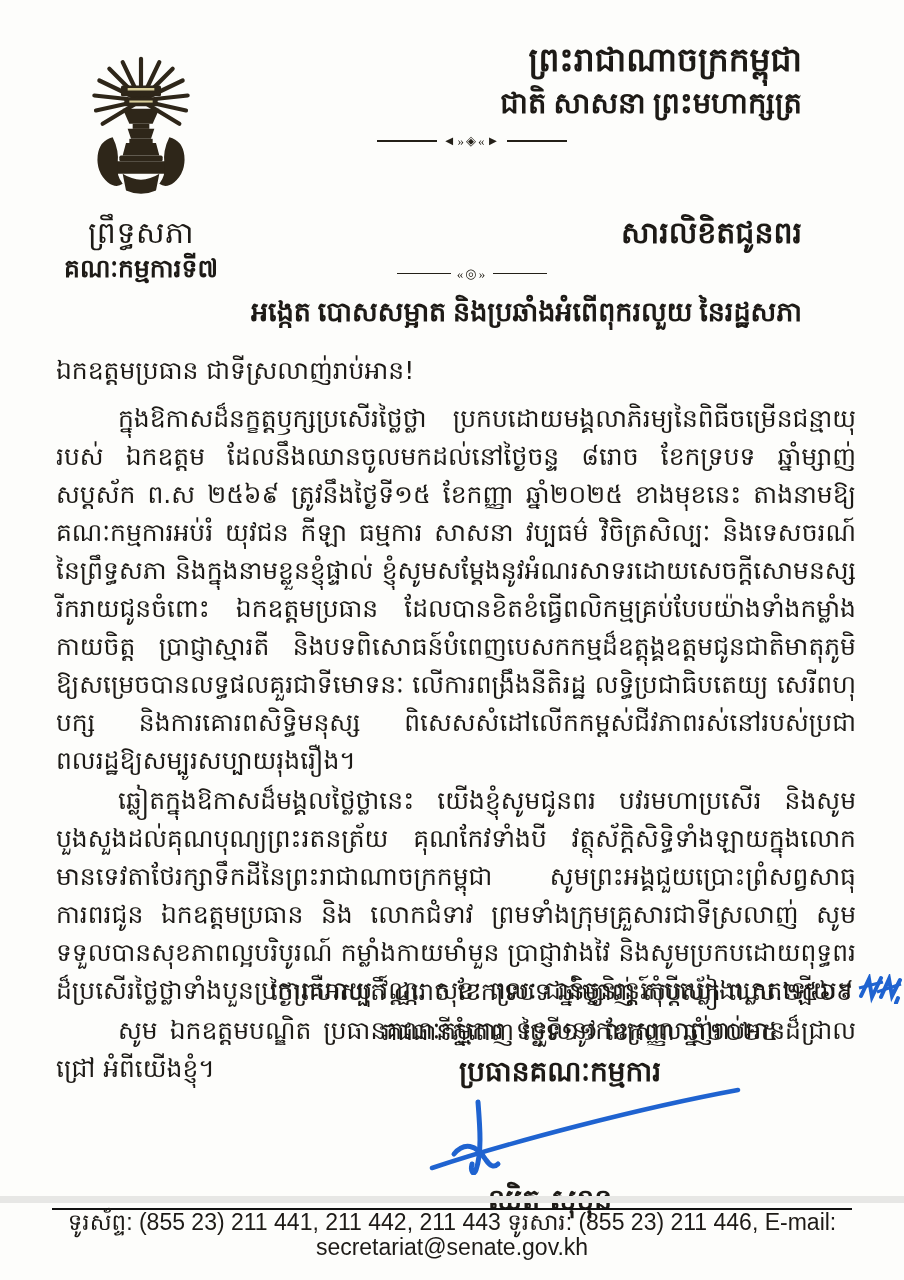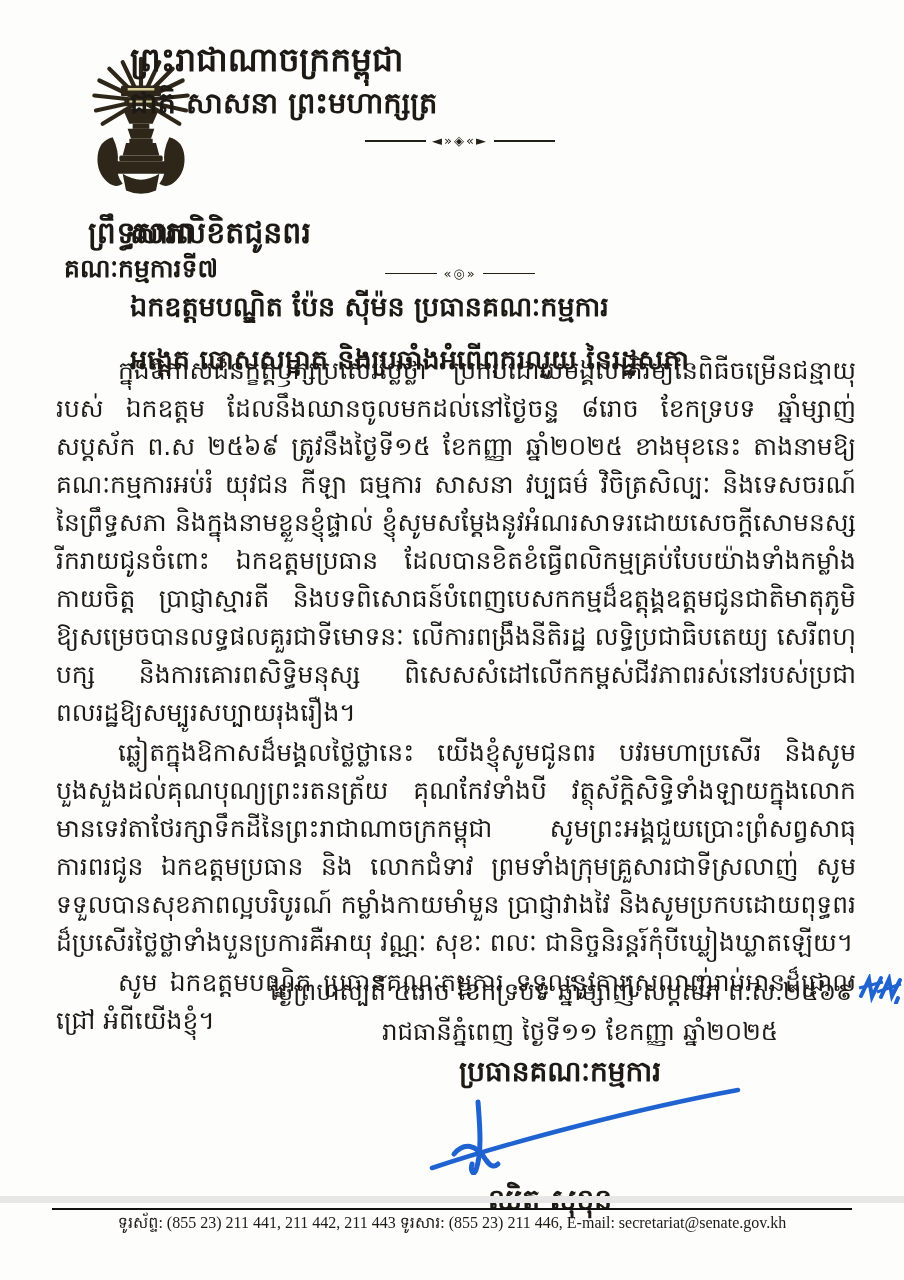--- a/index.html
+++ b/index.html
@@ -12,29 +12,29 @@
     color:#1d1a16;
     overflow:hidden;
   }
   
   .emblem-col{
     position:absolute;left:36px;top:52px;width:210px;
     text-align:center;
   }
   .emblem-col svg{display:block;margin:0 auto;}
   .institution{
-    font-weight:bold;font-size:30px;line-height:34px;margin-top:12px;
+    font-weight:normal;font-size:30px;line-height:34px;margin-top:12px;
     letter-spacing:.5px;
   }
   .commission{
     font-weight:bold;font-size:25px;line-height:30px;margin-top:4px;
   }
   
   .header-center{
-    position:absolute;left:130px;top:38px;width:660px;text-align:left;
+    position:absolute;left:142px;top:38px;width:660px;text-align:right;font-family:Liberation Serif, serif;
   }
   .kingdom-1{font-weight:bold;font-size:33px;line-height:44px;}
   .kingdom-2{font-weight:bold;font-size:29px;line-height:42px;}
   .divider{
     display:flex;align-items:center;justify-content:center;gap:6px;
     margin:10px auto 0 auto;width:190px;color:#242018;
   }
   .divider .bar{flex:1;height:0;border-top:2px solid #242018;}
   .divider .glyph{font-size:13px;line-height:13px;letter-spacing:2px;}
   .letter-title{font-weight:bold;font-size:30px;line-height:36px;margin-top:68px;}
@@ -59,21 +59,21 @@
   .signer-title{font-weight:bold;font-size:28px;line-height:36px;margin-top:2px;}
   .signature-wrap{height:78px;position:relative;}
   .signature-wrap svg{position:absolute;left:150px;top:-10px;}
   .signer-name{font-weight:bold;font-size:28px;margin-top:14px;margin-right:60px;}
   
   .footer{
     position:absolute;left:0;right:0;top:1208px;text-align:center;
   }
   .footer .rule{width:800px;margin:0 auto;border-top:2.5px solid #111;}
   .footer-address{font-size:20px;line-height:27px;margin-top:6px;}
-  .footer-contacts{font-size:16px;line-height:25px;font-family:Liberation Serif, serif;}
+  .footer-contacts{font-size:23px;line-height:25px;font-family:Liberation Sans, sans-serif;}
   .scan-shadow{position:absolute;left:0;top:1196px;width:100%;height:7px;background:#e7e7e5;}
 </style>
 </head>
 <body>
 
 <div class="page">
 
   <div class="emblem-col">
     <svg width="100" height="152" viewBox="0 0 120 170">
       <g stroke="#2e2619" stroke-width="5" stroke-linecap="round">
@@ -119,25 +119,25 @@
       <span class="bar"></span>
       <span class="glyph">◄»◈«►</span>
       <span class="bar"></span>
     </div>
     <div class="letter-title">សារលិខិតជូនពរ</div>
     <div class="divider small">
       <span class="bar"></span>
       <span class="glyph">«◎»</span>
       <span class="bar"></span>
     </div>
-    <div class="recipient">ឯកឧត្តមបណ្ឌិត ប៉ែន ស៊ីម៉ន ប្រធានគណៈកម្មការ</div>
     <div class="recipient" style="margin-top:11px;">អង្កេត បោសសម្អាត និងប្រឆាំងអំពើពុករលួយ នៃរដ្ឋសភា</div>
   </div>
 
   <div class="content">
+    <p class="salutation">ឯកឧត្តមប្រធាន ជាទីស្រលាញ់រាប់អាន!</p>
     <p class="para">ក្នុងឱកាសដ៏នក្ខត្តឫក្សប្រសើរថ្លៃថ្លា ប្រកបដោយមង្គលាភិរម្យនៃពិធីចម្រើនជន្មាយុរបស់ ឯកឧត្តម ដែលនឹងឈានចូលមកដល់នៅថ្ងៃចន្ទ ៨រោច ខែកទ្របទ ឆ្នាំម្សាញ់ សប្តស័ក ព.ស ២៥៦៩ ត្រូវនឹងថ្ងៃទី១៥ ខែកញ្ញា ឆ្នាំ២០២៥ ខាងមុខនេះ តាងនាមឱ្យគណៈកម្មការអប់រំ យុវជន កីឡា ធម្មការ សាសនា វប្បធម៌ វិចិត្រសិល្បៈ និងទេសចរណ៍ នៃព្រឹទ្ធសភា និងក្នុងនាមខ្លួនខ្ញុំផ្ទាល់ ខ្ញុំសូមសម្តែងនូវអំណរសាទរដោយសេចក្តីសោមនស្សរីករាយជូនចំពោះ ឯកឧត្តមប្រធាន ដែលបានខិតខំធ្វើពលិកម្មគ្រប់បែបយ៉ាងទាំងកម្លាំងកាយចិត្ត ប្រាជ្ញាស្មារតី និងបទពិសោធន៍បំពេញបេសកកម្មដ៏ឧត្តុង្គឧត្តមជូនជាតិមាតុភូមិ ឱ្យសម្រេចបានលទ្ធផលគួរជាទីមោទនៈ លើការពង្រឹងនីតិរដ្ឋ លទ្ធិប្រជាធិបតេយ្យ សេរីពហុបក្ស និងការគោរពសិទ្ធិមនុស្ស ពិសេសសំដៅលើកកម្ពស់ជីវភាពរស់នៅរបស់ប្រជាពលរដ្ឋឱ្យសម្បូរសប្បាយរុងរឿង។</p>
     <p class="para">ឆ្លៀតក្នុងឱកាសដ៏មង្គលថ្លៃថ្លានេះ យើងខ្ញុំសូមជូនពរ បវរមហាប្រសើរ និងសូមបួងសួងដល់គុណបុណ្យព្រះរតនត្រ័យ គុណកែវទាំងបី វត្ថុស័ក្តិសិទ្ធិទាំងឡាយក្នុងលោក មានទេវតាថែរក្សាទឹកដីនៃព្រះរាជាណាចក្រកម្ពុជា សូមព្រះអង្គជួយប្រោះព្រំសព្វសាធុការពរជូន ឯកឧត្តមប្រធាន និង លោកជំទាវ ព្រមទាំងក្រុមគ្រួសារជាទីស្រលាញ់ សូមទទួលបានសុខភាពល្អបរិបូរណ៍ កម្លាំងកាយមាំមួន ប្រាជ្ញាវាងវៃ និងសូមប្រកបដោយពុទ្ធពរដ៏ប្រសើរថ្លៃថ្លាទាំងបួនប្រការគឺអាយុ វណ្ណៈ សុខៈ ពលៈ ជានិច្ចនិរន្តរ៍កុំបីឃ្លៀងឃ្លាតឡើយ។</p>
     <p class="para">សូម ឯកឧត្តមបណ្ឌិត ប្រធានគណៈកម្មការ ទទួលនូវការស្រលាញ់រាប់អានដ៏ជ្រាលជ្រៅ អំពីយើងខ្ញុំ។</p>
   </div>
 
   <div class="signoff">
     <div class="date-line">
       <span>ថ្ងៃព្រហស្បតិ៍ ៤រោច ខែកទ្របទ ឆ្នាំម្សាញ់ សប្តស័ក ព.ស.២៥៦៩</span><svg class="initials" width="46" height="30" viewBox="0 0 46 30">
         <g fill="none" stroke="#1f63d0" stroke-width="4" stroke-linecap="round">
           <path d="M4 22 L12 5 L15 23 L24 4"></path>

